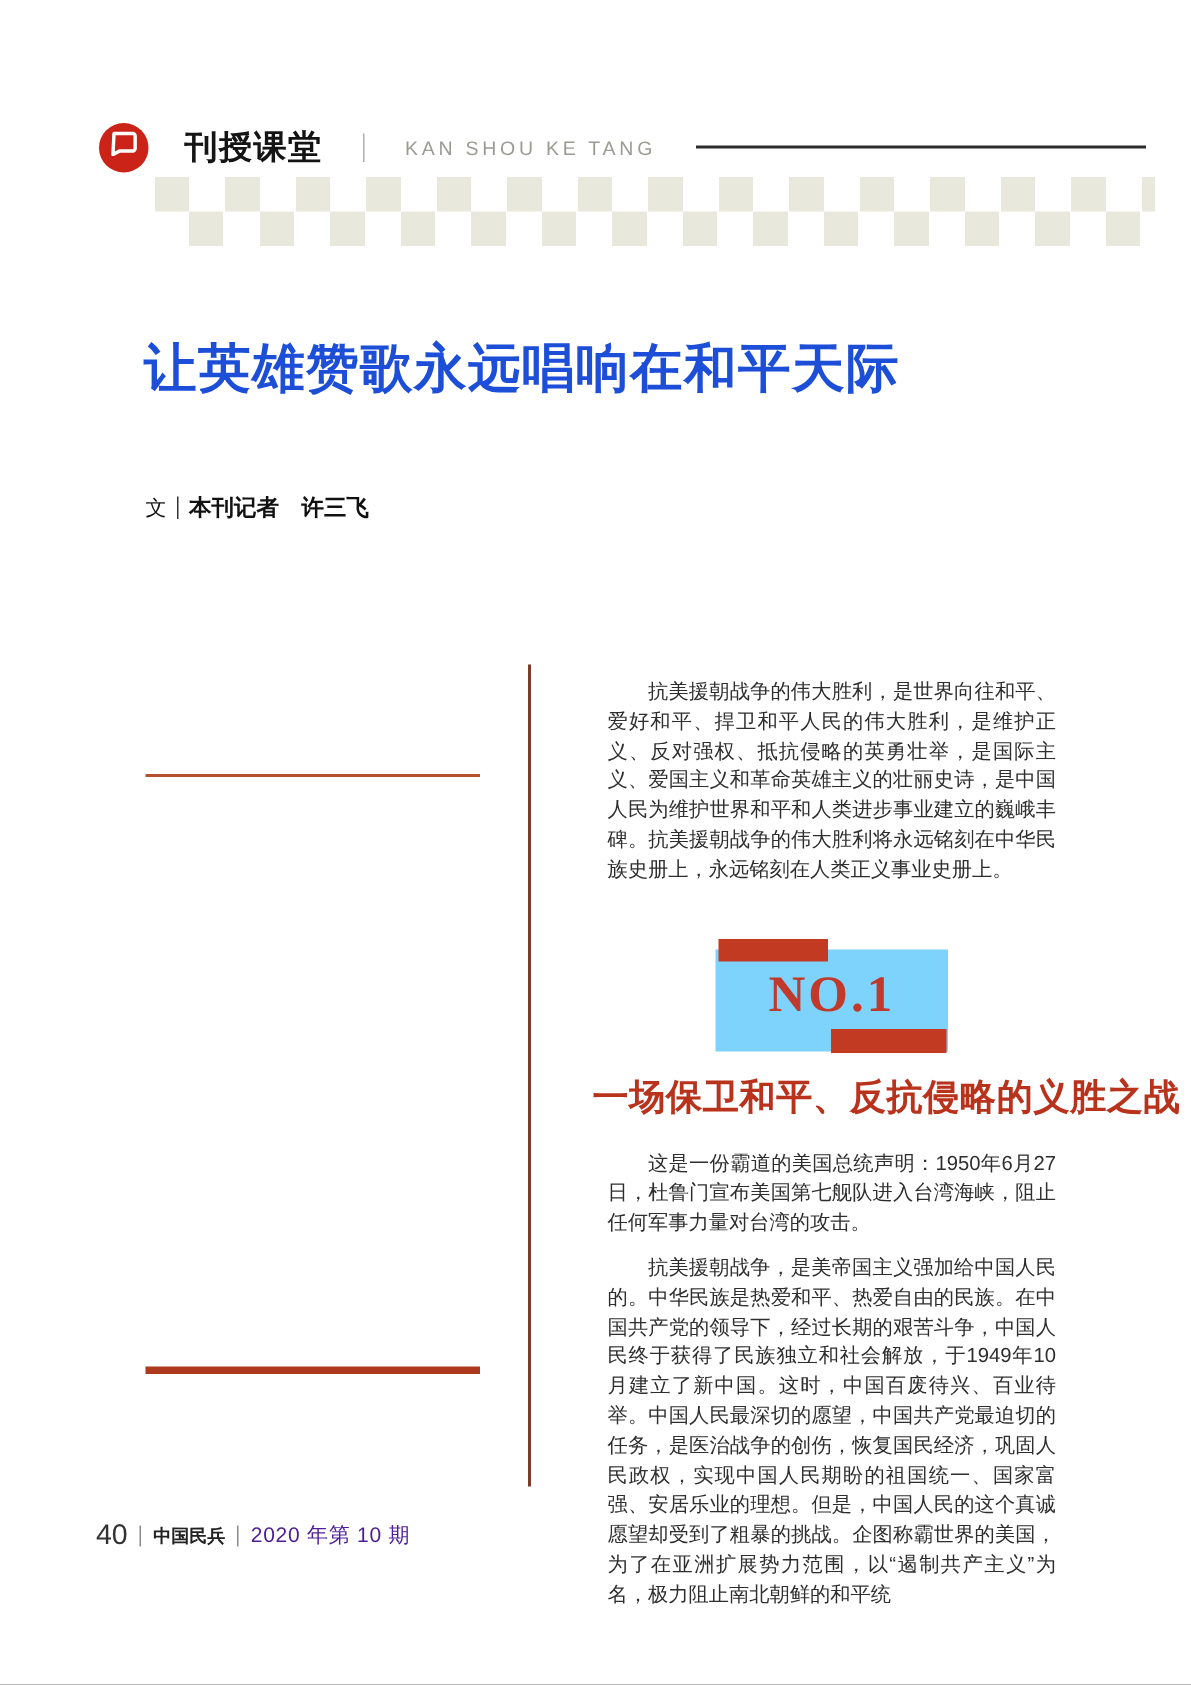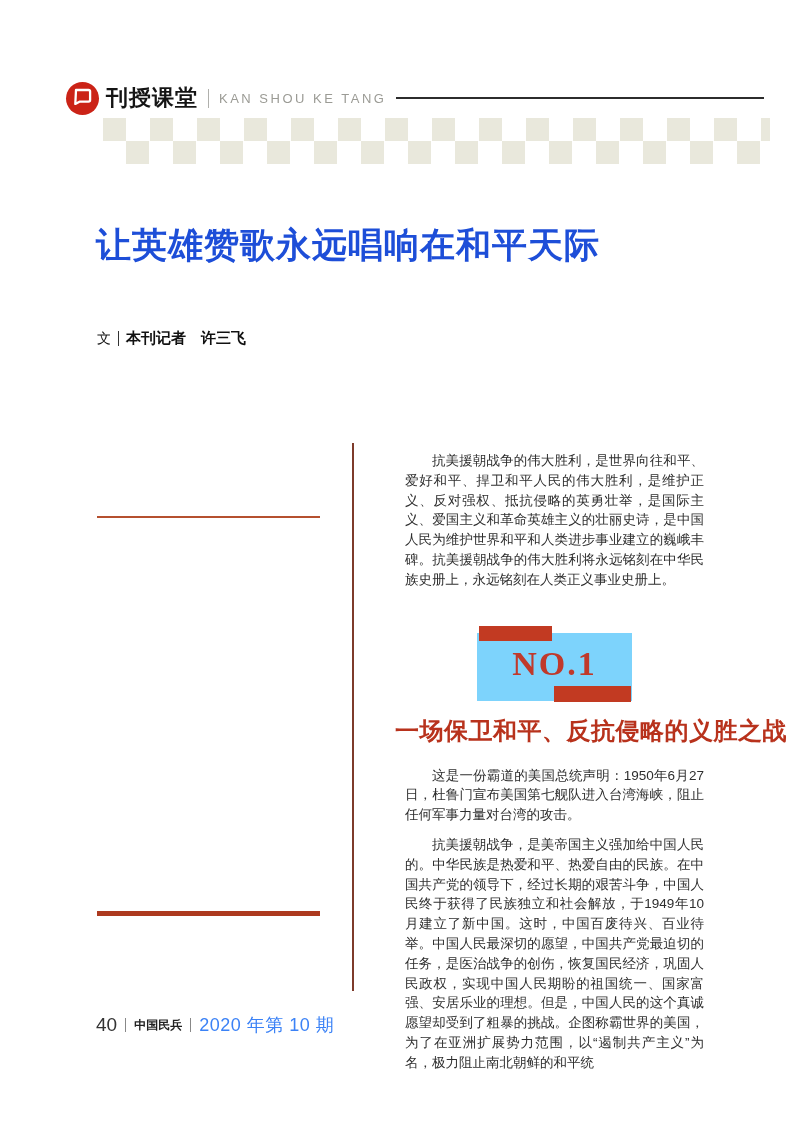--- a/index.html
+++ b/index.html
@@ -3,21 +3,21 @@
 <meta charset="utf-8">
 <style>
   html,body { margin:0; padding:0; background:#888; }
   .page {
     position:relative; width:794px; height:1123px; margin:0 auto;
     background:#ffffff; overflow:hidden;
     font-family:"Liberation Sans", sans-serif;
   }
 
   
-  .header { position:absolute; left:66px; top:81px; width:698px; height:34px; display:flex; align-items:center; }
+  .header { position:absolute; left:66px; top:81px; width:698px; height:34px; display:flex; align-items:center;gap:17px; }
   .logo { flex:0 0 auto; width:33px; height:33px; border-radius:50%; background:#cb2317; display:flex; align-items:center; justify-content:center; }
   .header-title { font-size:22px; font-weight:bold; color:#141414; margin-left:7px; letter-spacing:1px; white-space:nowrap; }
   .header-vbar { width:1px; height:19px; background:#b0b0ac; margin:0 10px; }
   .header-sub { font-size:13px; color:#9b9b95; letter-spacing:2.5px; white-space:nowrap; }
   .header-line { flex:1 1 auto; height:2px; background:#2c2c2c; margin-left:10px; }
 
   
   .checker { position:absolute; height:23px;
     background:repeating-linear-gradient(90deg,#e9e8dc 0,#e9e8dc 23px,rgba(0,0,0,0) 23px,rgba(0,0,0,0) 47px); }
   .checker.row1 { left:103px; top:118px; width:667px; }
@@ -47,25 +47,25 @@
   .badge { position:relative; width:155px; height:68px; margin:43px auto 0; background:#7dd3fc; }
   .badge-accent-top { position:absolute; left:2px; top:-7px; width:73px; height:15px; background:#c23a22; }
   .badge-accent-bottom { position:absolute; right:1px; bottom:-1px; width:77px; height:16px; background:#c23a22; }
   .badge-label { position:absolute; left:0; top:12px; width:100%; text-align:center;
     font-family:"Liberation Serif", serif; font-weight:bold; font-size:34px; color:#c0392b; letter-spacing:2px; }
 
   .section-heading { margin:14px 0 0; text-align:center; font-size:24px; font-weight:bold; color:#b8321c; letter-spacing:0.5px; white-space:nowrap; }
   .para2 { margin-top:19px; }
 
   
-  .footer { position:absolute; left:64px; top:1013px; display:flex; align-items:center;margin-left:32px; }
+  .footer { position:absolute; left:64px; top:1013px; display:flex; align-items:center; }
   .footer-page { font-size:19px; color:#333333; }
   .footer-vbar { width:1px; height:14px; background:#888888; margin:0 8px; }
   .footer-mag { font-size:12px; font-weight:bold; color:#222222; }
-  .footer-issue { font-size:18px; color:#3b82f6; letter-spacing:0.5px; }
+  .footer-issue { font-size:14px; color:#4c1d95; letter-spacing:0.5px; }
 </style>
 </head>
 <body>
 
 <div class="page">
 
   <div class="header">
     <div class="logo">
       <span>
         <svg width="19" height="17" viewBox="0 0 19 17">

